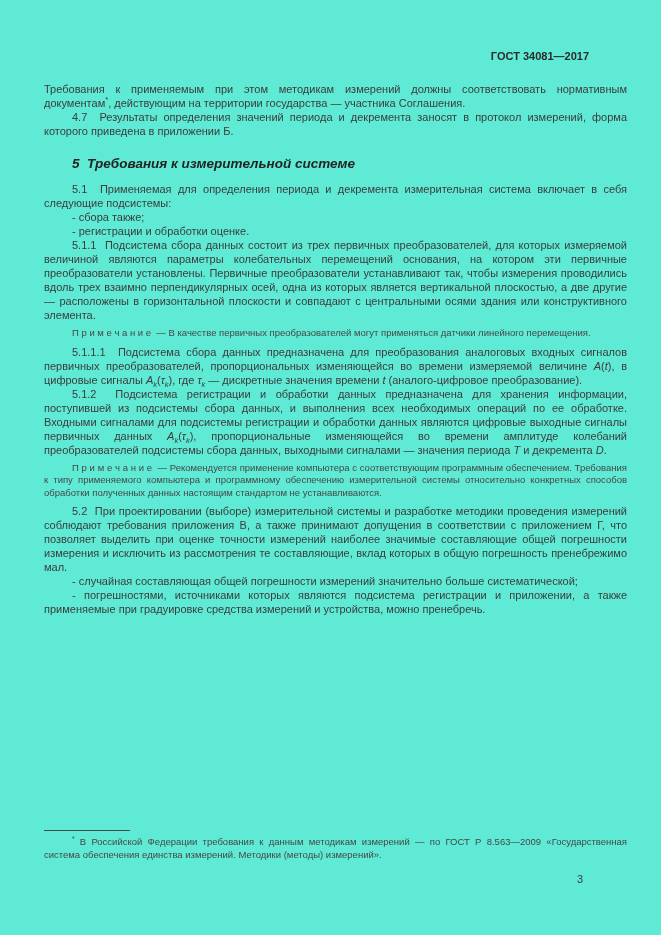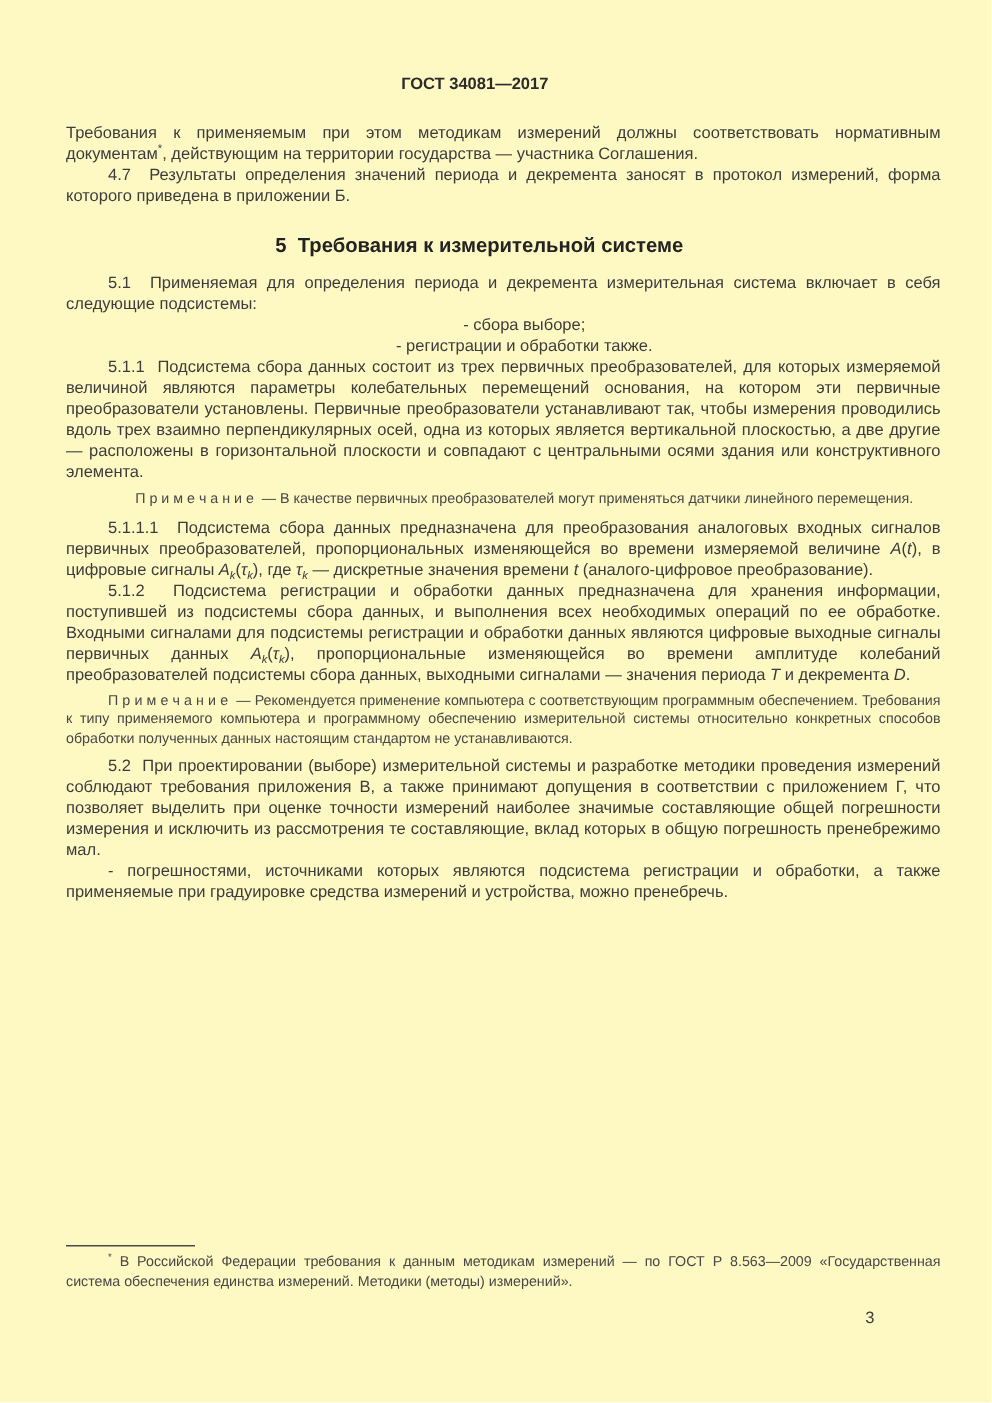--- a/index.html
+++ b/index.html
@@ -5,29 +5,28 @@
   html, body {
     margin: 0;
     padding: 0;
     background: #ffffff;
   }
   .page {
     position: relative;
     width: 661px;
     height: 935px;
     margin: 0 auto;
-    background: #fef9c3;
+    background: #5eead4;
     box-sizing: border-box;
     padding: 50px 34px 50px 44px;
     display: flex;
     flex-direction: column;
     overflow: hidden;
     font-family: "Liberation Sans", "DejaVu Sans", sans-serif;
     color: #3c3c3c;
-    align-items: center;
   }
   .running-header {
     text-align: right;
     padding-right: 38px;
     font-size: 11px;
     font-weight: bold;
     color: #2b2b2b;
     margin-bottom: 20px;
   }
   p.body {
@@ -48,20 +47,21 @@
     color: #474747;
   }
   h2.h-large {
     margin: 16px 0 9px 0;
     padding-right: 60px;
     font-size: 13.5px;
     line-height: 19px;
     font-weight: bold;
     color: #232323;
     text-indent: 28px;
+    font-style: italic;
   }
   h2.h-large.h6 {
     margin-top: 18px;
     margin-bottom: 6px;
     text-indent: 0;
     padding-left: 28px;
     padding-right: 70px;
   }
   h3.h-small {
     margin: 10px 0 6px 0;
@@ -114,40 +114,41 @@
   <div class="running-header">ГОСТ 34081—2017</div>
 
   <p class="body noindent">Требования к применяемым при этом методикам измерений должны соответствовать нормативным документам<sup>*</sup>, действующим на территории государства — участника Соглашения.</p>
 
   <p class="body">4.7&nbsp; Результаты определения значений периода и декремента заносят в протокол измерений, форма которого приведена в приложении Б.</p>
 
   <h2 class="h-large">5&nbsp; Требования к измерительной системе</h2>
 
   <p class="body">5.1&nbsp; Применяемая для определения периода и декремента измерительная система включает в себя следующие подсистемы:</p>
 
-  <p class="body">- сбора выборе;</p>
+  <p class="body">- сбора также;</p>
 
-  <p class="body">- регистрации и обработки также.</p>
+  <p class="body">- регистрации и обработки оценке.</p>
 
   <p class="body">5.1.1&nbsp; Подсистема сбора данных состоит из трех первичных преобразователей, для которых измеряемой величиной являются параметры колебательных перемещений основания, на котором эти первичные преобразователи установлены. Первичные преобразователи устанавливают так, чтобы измерения проводились вдоль трех взаимно перпендикулярных осей, одна из которых является вертикальной плоскостью, а две другие — расположены в горизонтальной плоскости и совпадают с центральными осями здания или конструктивного элемента.</p>
 
   <p class="note">П р и м е ч а н и е&nbsp; — В качестве первичных преобразователей могут применяться датчики линейного перемещения.</p>
 
   <p class="body">5.1.1.1&nbsp; Подсистема сбора данных предназначена для преобразования аналоговых входных сигналов первичных преобразователей, пропорциональных изменяющейся во времени измеряемой величине <i>A</i>(<i>t</i>), в цифровые сигналы <i>A</i><sub>k</sub>(<i>τ</i><sub>k</sub>), где <i>τ</i><sub>k</sub> — дискретные значения времени <i>t</i> (аналого-цифровое преобразование).</p>
 
 
   <p class="body">5.1.2&nbsp; Подсистема регистрации и обработки данных предназначена для хранения информации, поступившей из подсистемы сбора данных, и выполнения всех необходимых операций по ее обработке. Входными сигналами для подсистемы регистрации и обработки данных являются цифровые выходные сигналы первичных данных <i>A</i><sub>k</sub>(<i>τ</i><sub>k</sub>), пропорциональные изменяющейся во времени амплитуде колебаний преобразователей подсистемы сбора данных, выходными сигналами — значения периода <i>T</i> и декремента <i>D</i>.</p>
 
   <p class="note">П р и м е ч а н и е&nbsp; — Рекомендуется применение компьютера с соответствующим программным обеспечением. Требования к типу применяемого компьютера и программному обеспечению измерительной системы относительно конкретных способов обработки полученных данных настоящим стандартом не устанавливаются.</p>
 
   <p class="body">5.2&nbsp; При проектировании (выборе) измерительной системы и разработке методики проведения измерений соблюдают требования приложения В, а также принимают допущения в соответствии с приложением Г, что позволяет выделить при оценке точности измерений наиболее значимые составляющие общей погрешности измерения и исключить из рассмотрения те составляющие, вклад которых в общую погрешность пренебрежимо мал.</p>
 
 
+  <p class="body">- случайная составляющая общей погрешности измерений значительно больше систематической;</p>
 
-  <p class="body">- погрешностями, источниками которых являются подсистема регистрации и обработки, а также применяемые при градуировке средства измерений и устройства, можно пренебречь.</p>
+  <p class="body">- погрешностями, источниками которых являются подсистема регистрации и приложении, а также применяемые при градуировке средства измерений и устройства, можно пренебречь.</p>
 
 
 
 
   <div class="footer">
     <div class="footnote-rule"></div>
     <p class="footnote"><sup>*</sup> В Российской Федерации требования к данным методикам измерений — по ГОСТ Р 8.563—2009 «Государственная система обеспечения единства измерений. Методики (методы) измерений».</p>
     <div class="page-number">3</div>
   </div>
 

